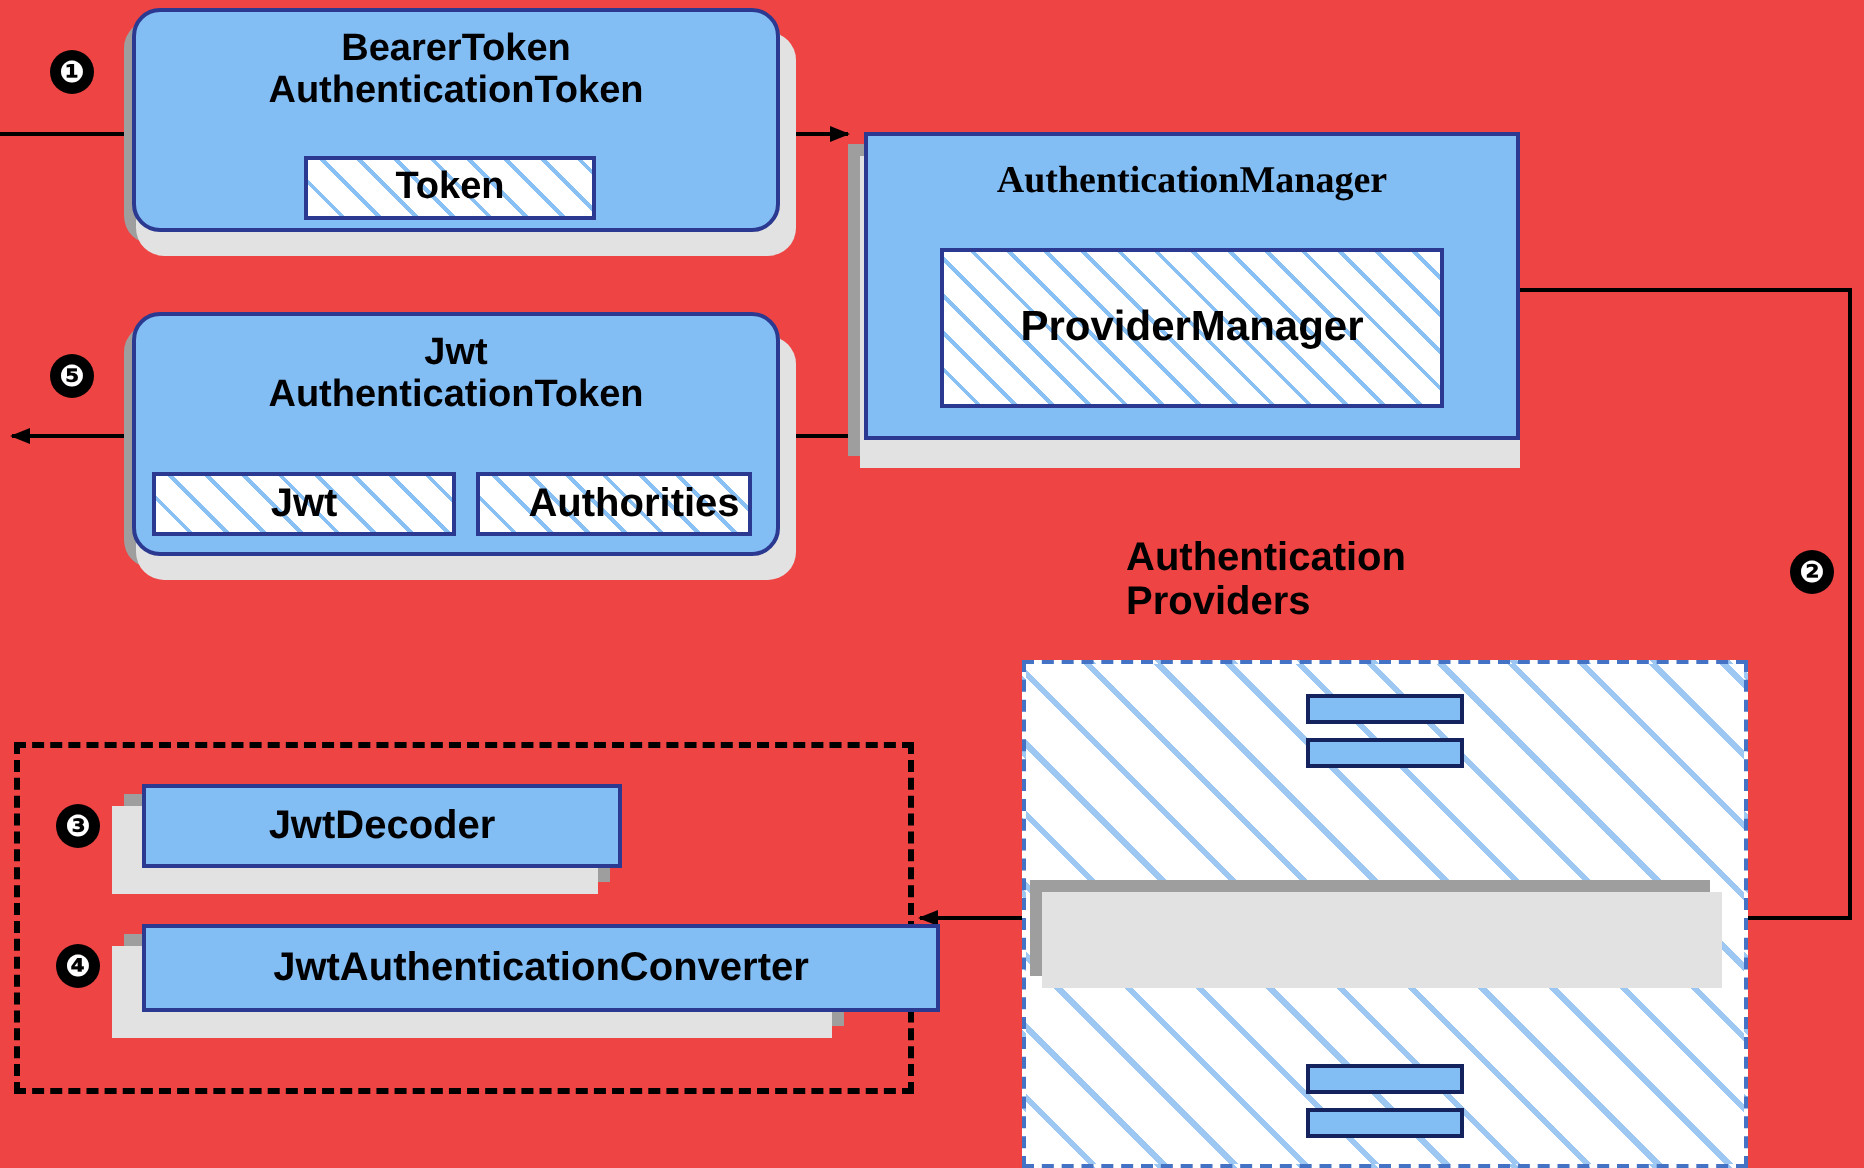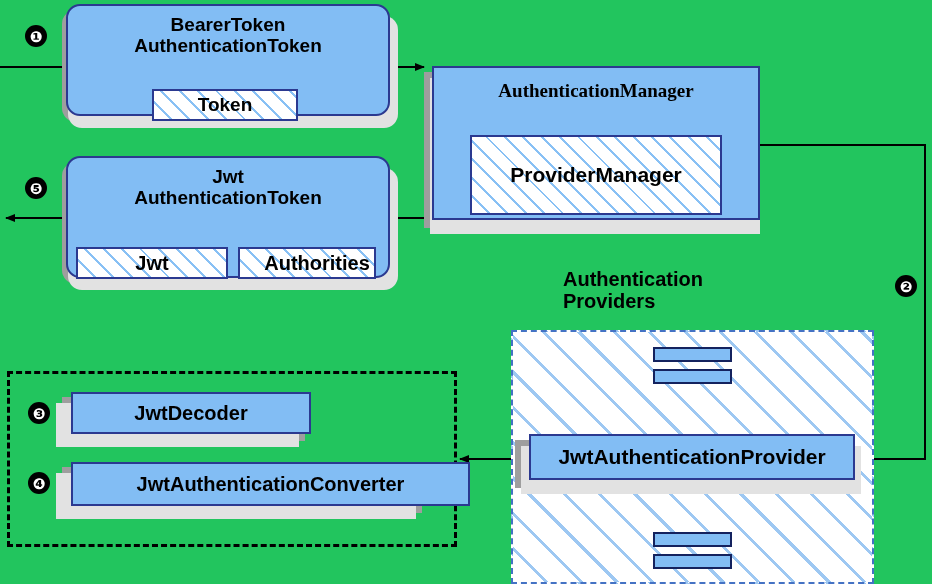--- a/index.html
+++ b/index.html
@@ -8,21 +8,21 @@
     padding: 0;
     background: #ffffff;
   }
   body {
     font-family: "Liberation Sans", "DejaVu Sans", sans-serif;
   }
   #canvas {
     position: relative;
     width: 932px;
     height: 584px;
-    background: #22c55e;
+    background: #ef4444;
     overflow: hidden;
   }
 
   .shadow-layer {
     position: absolute;
     background: #9e9e9e;
   }
   .shadow-layer.light {
     background: #e2e2e2;
   }
@@ -57,21 +57,20 @@
         45deg,
         rgba(130,189,244,0) 0px,
         rgba(130,189,244,0) 11px,
         rgba(130,189,244,0.95) 11px,
         rgba(130,189,244,0.95) 13px);
     display: flex;
     align-items: center;
     justify-content: center;
     font-weight: bold;
     color: #000;
-    margin-top: 11px;
   }
 
   
   .bar {
     position: absolute;
     background: #82bdf4;
     border: 2px solid #14225e;
     box-sizing: border-box;
   }
 
@@ -186,23 +185,20 @@
   <div class="group-label" style="left:563px; top:268px; width:250px; font-size:20px;">Authentication
 Providers</div>
 
   <div class="dashed-box dashed-blue" style="left:511px; top:330px; width:363px; height:254px;"></div>
 
   <div class="bar" style="left:653px; top:347px; width:79px; height:15px;"></div>
   <div class="bar" style="left:653px; top:369px; width:79px; height:15px;"></div>
 
   <div class="shadow-layer" style="left:515px; top:440px; width:340px; height:48px;"></div>
   <div class="shadow-layer light" style="left:521px; top:446px; width:340px; height:48px;"></div>
-  <div class="node" style="left:529px; top:434px; width:326px; height:46px; justify-content:center;">
-    <div class="node-title" style="font-size:21px;">JwtAuthenticationProvider</div>
-  </div>
 
   <div class="bar" style="left:653px; top:532px; width:79px; height:15px;"></div>
   <div class="bar" style="left:653px; top:554px; width:79px; height:15px;"></div>
 
   <div class="dashed-box dashed-black" style="left:7px; top:371px; width:450px; height:176px;"></div>
 
   <div class="shadow-layer" style="left:62px; top:397px; width:243px; height:44px;"></div>
   <div class="shadow-layer light" style="left:56px; top:403px; width:243px; height:44px;"></div>
   <div class="node" style="left:71px; top:392px; width:240px; height:42px; justify-content:center;">
     <div class="node-title" style="font-size:20px;">JwtDecoder</div>

